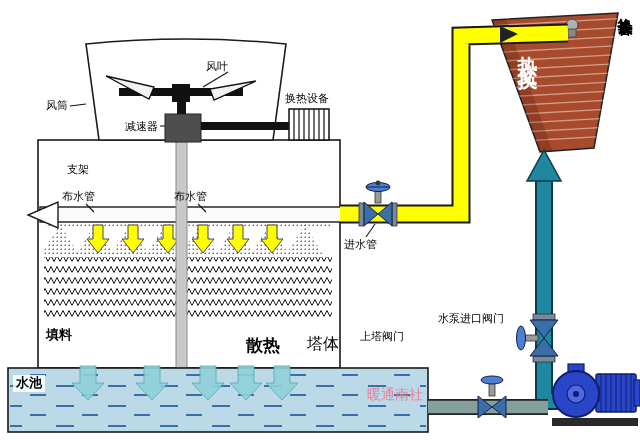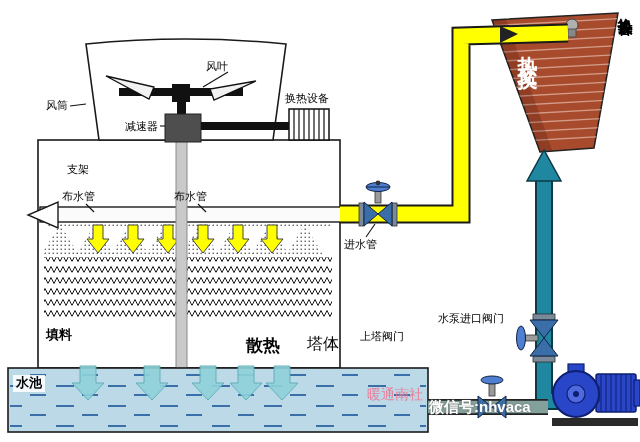--- a/index.html
+++ b/index.html
@@ -185,15 +185,14 @@
   <div class="lbl" style="left:344px; top:238px;">进水管</div>
   <div class="lbl" style="left:438px; top:276px;margin-top:36px;">水泵进口阀门</div>
   <div class="lbl" style="left:360px; top:330px;">上塔阀门</div>
   <div class="lbl b" style="left:46px; top:328px; font-size:13px;">填料</div>
   <div class="lbl b" style="left:246px; top:336px; font-size:17px;">散热</div>
   <div class="lbl" style="left:307px; top:335px; font-size:16px;">塔体</div>
   <div class="lbl b" style="left:13px; top:375px; font-size:13px; background:rgba(255,255,255,0.85); padding:1px 3px;">水池</div>
   <div class="lbl b vert" style="left:516px; top:40px; font-size:20px; color:#ffffff; letter-spacing:7px; height:104px;">热交换</div>
   <div class="lbl b vert" style="left:617px; top:6px; font-size:15px; letter-spacing:1px; height:70px;">换热设备</div>
   <div class="lbl" style="left:367px; top:386px; font-size:14px; color:#e87f9a;">暖通南社</div>
-  <div class="lbl b" style="left:429px; top:398px; font-size:15px; color:#ffffff; text-shadow:0 0 2px #666;">微信号:nhvaca</div>
 
 </div>
 
 </body></html>

